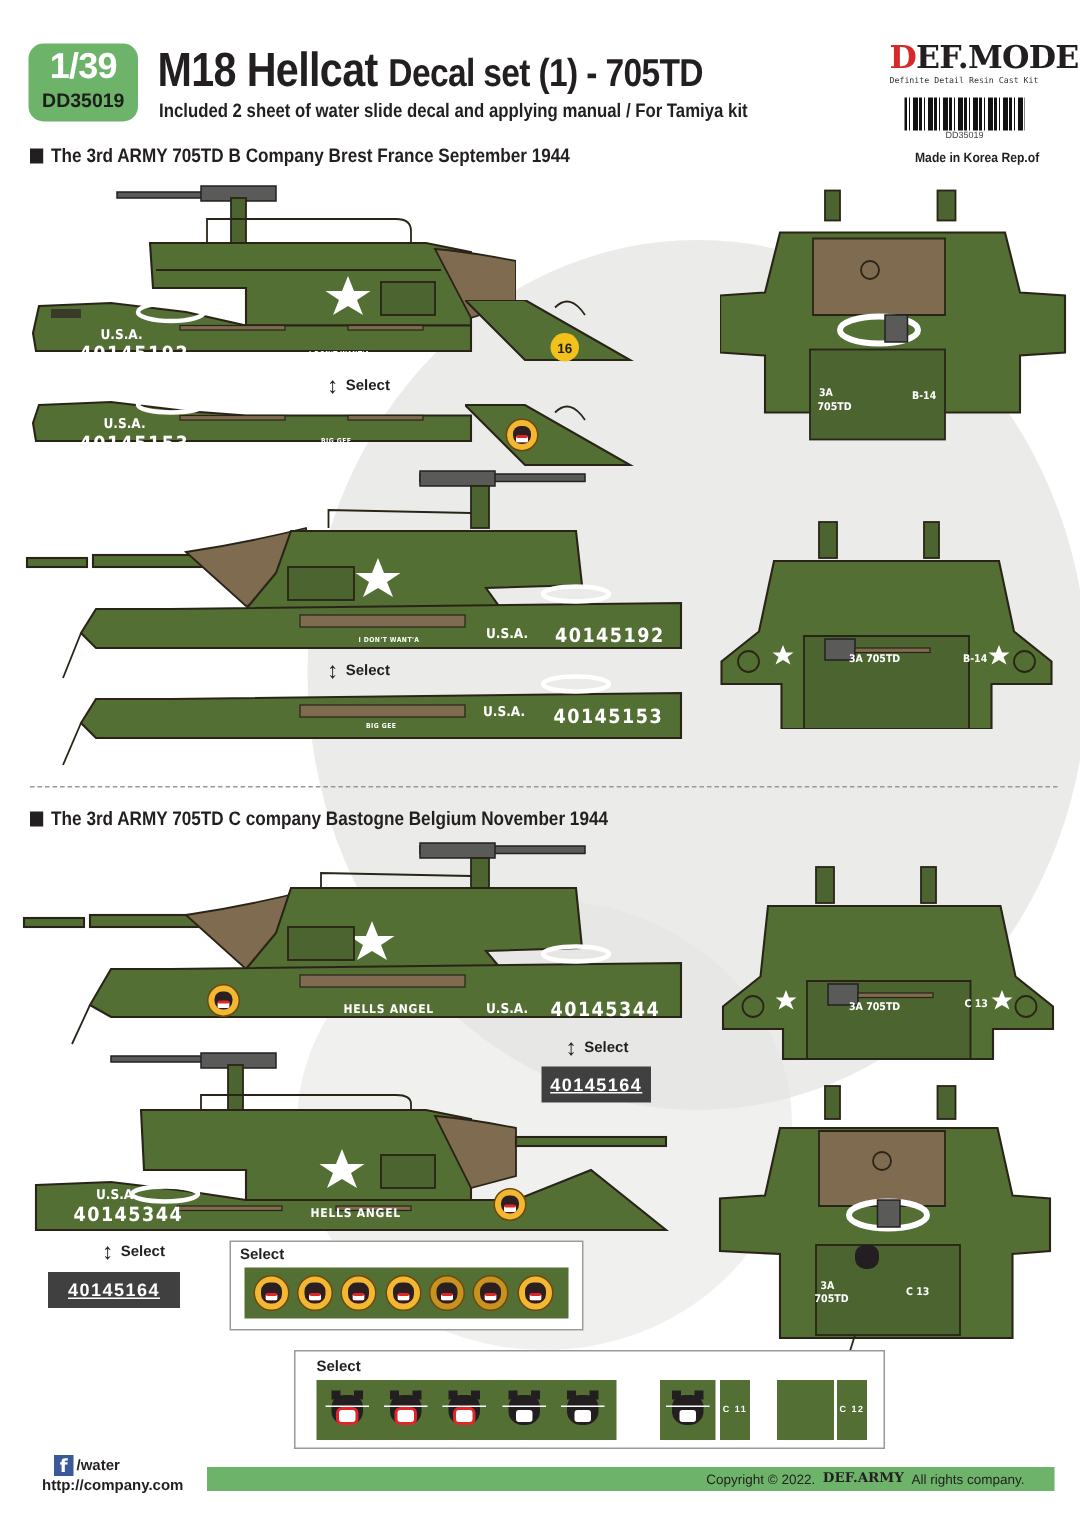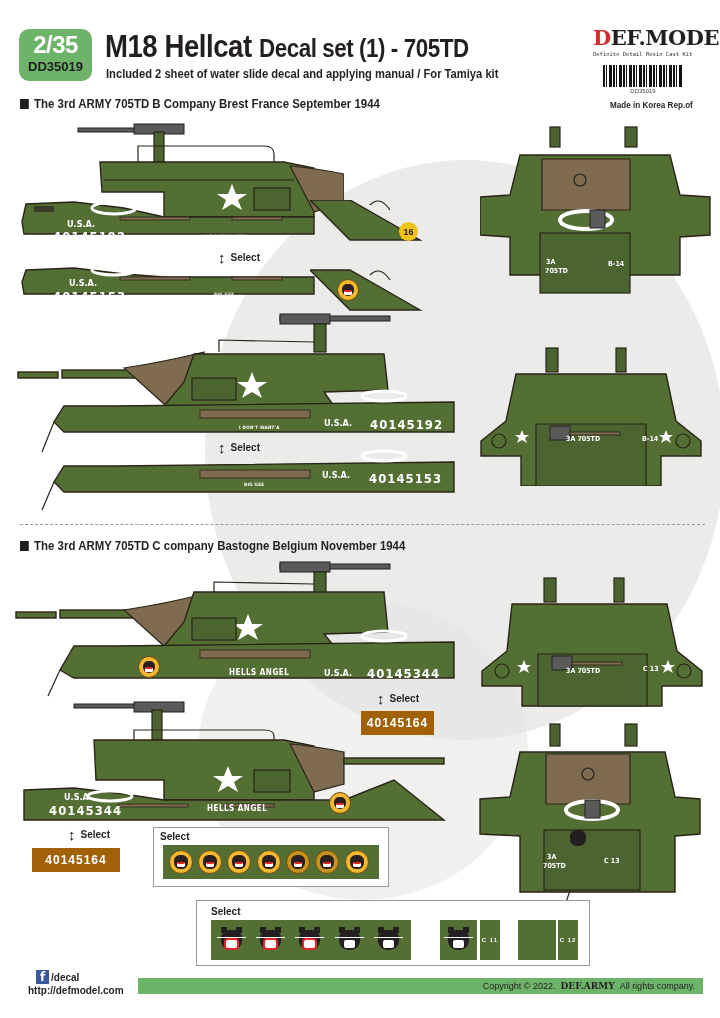--- a/index.html
+++ b/index.html
@@ -46,57 +46,57 @@
 
   .hull-txt { position: absolute; color: #fff; font-family: "DejaVu Sans Condensed", "DejaVu Sans", sans-serif; font-weight: bold; white-space: nowrap; }
   .usa { font-size: 9px; }
   .num { font-size: 13px; letter-spacing: 1px; }
   .nick { font-size: 4.5px; letter-spacing: 0.3px; }
   .nick2 { font-size: 8px; letter-spacing: 0.5px; }
 
   .select { position: absolute; display: flex; align-items: center; font-size: 10px; font-weight: bold; color: #231f20; }
   .select .arrow { font-size: 15px; margin-right: 5px; line-height: 10px; }
 
-  .num-box { position: absolute; background: #a16207; color: #fff; font-weight: bold; font-size: 12px; letter-spacing: 1px; display: flex; align-items: center; justify-content: center; }
+  .num-box { position: absolute; background: #404040; color: #fff; font-weight: bold; font-size: 12px; letter-spacing: 1px; display: flex; align-items: center; justify-content: center; text-decoration: underline; }
 
   .emblem { position: absolute; border-radius: 50%; background: #f4b731; border: 1px solid #6b4a10; overflow: hidden; }
   .emblem::before { content: ""; position: absolute; left: 18%; top: 18%; width: 64%; height: 64%; background: #2b1f1f; border-radius: 40% 40% 45% 45%; }
   .emblem::after { content: ""; position: absolute; left: 32%; top: 48%; width: 36%; height: 26%; background: #e0262a; border-radius: 20%; box-shadow: inset 0 -3px 0 #fff; }
   .emblem.dark { background: #c8921f; }
 
-  .num16 { position: absolute; width: 19px; height: 19px; border-radius: 50%; background: #f2c21a; color: #231f20; font-weight: bold; font-size: 9px; display: flex; align-items: center; justify-content: center; margin-left: 32px; }
+  .num16 { position: absolute; width: 19px; height: 19px; border-radius: 50%; background: #f2c21a; color: #231f20; font-weight: bold; font-size: 9px; display: flex; align-items: center; justify-content: center; }
 
   .select-panel { position: absolute; border: 1px solid #999; background: #fff; }
   .select-panel .lbl { position: absolute; left: 6px; top: 3px; font-size: 10px; font-weight: bold; }
   .strip { position: absolute; background: #546f34; }
 
   .panther { position: absolute; width: 29px; height: 26px; }
   .panther .face { position: absolute; left: 4px; top: 3px; width: 21px; height: 20px; background: #231f20; border-radius: 40% 40% 45% 45%; }
   .panther .ears { position: absolute; left: 4px; top: 0; width: 21px; height: 6px; border-left: 6px solid #231f20; border-right: 6px solid #231f20; }
   .panther .mouth { position: absolute; left: 9px; top: 13px; width: 11px; height: 8px; background: #fff; border-radius: 2px; }
   .panther.red .mouth { background: #fff; box-shadow: 0 0 0 2px #e0262a; }
   .panther .wh { position: absolute; left: 0; top: 10px; width: 29px; height: 1px; border-top: 1px solid #fff; }
 
   .tiny-tag { position: absolute; background: #546f34; color: #fff; font-size: 6px; font-weight: bold; display: flex; align-items: center; justify-content: center; letter-spacing: 1px; }
 
   
   .fb { left: 36px; top: 970px; display: flex; align-items: center; font-size: 10px; font-weight: bold; }
   .fb .f { width: 13px; height: 14px; background: #3b5998; color: #fff; font-size: 12px; font-weight: bold; text-align: center; line-height: 15px; margin-right: 2px; font-family: "DejaVu Sans", sans-serif; }
   .url { left: 28px; top: 985px; font-size: 10px; font-weight: bold; white-space: nowrap; }
-  .footer-bar { left: 138px; top: 978px; width: 565px; height: 16px; background: #6db36a; display: flex; align-items: center; justify-content: flex-end; padding-right: 8px; font-size: 9px; white-space: nowrap; color: #231f20; }
+  .footer-bar { left: 138px; top: 978px; width: 565px; height: 16px; background: #6db36a; display: flex; align-items: center; justify-content: flex-end; padding-right: 20px; font-size: 9px; white-space: nowrap; color: #231f20; }
   .footer-bar .brandsm { font-family: "DejaVu Serif", serif; font-weight: bold; font-size: 9px; margin: 0 5px; }
 </style>
 </head>
 <body>
 
 <div class="abs watermark"></div>
 <div class="abs watermark2"></div>
 
 <div class="abs scale-badge">
-  <div class="scale">2/35</div>
+  <div class="scale">1/39</div>
   <div class="code">DD35019</div>
 </div>
 <div class="abs title">
   <span>M18 Hellcat</span>
   <span class="sub">Decal set (1) - 705TD</span>
 </div>
 <div class="abs subtitle">Included 2 sheet of water slide decal and applying manual  / For Tamiya kit</div>
 
 <div class="abs brand">
   <div class="brand-logo">
@@ -368,20 +368,20 @@
         <div class="wh"></div>
       </div>
   </div>
   <div class="tiny-tag" style="left:283px; top:19px; width:20px; height:40px;">C 11</div>
   <div class="strip" style="left:321px; top:19px; width:38px; height:40px;"></div>
   <div class="tiny-tag" style="left:361px; top:19px; width:20px; height:40px;">C 12</div>
 </div>
 
 <div class="abs fb">
   <span class="f">f</span>
-  <span>/decal</span>
-</div>
-<div class="abs url">http://defmodel.com</div>
+  <span>/water</span>
+</div>
+<div class="abs url">http://company.com</div>
 <div class="abs footer-bar">
   <span>Copyright © 2022.</span>
   <span class="brandsm">DEF.ARMY</span>
   <span>All rights company.</span>
 </div>
 
 </body></html>

